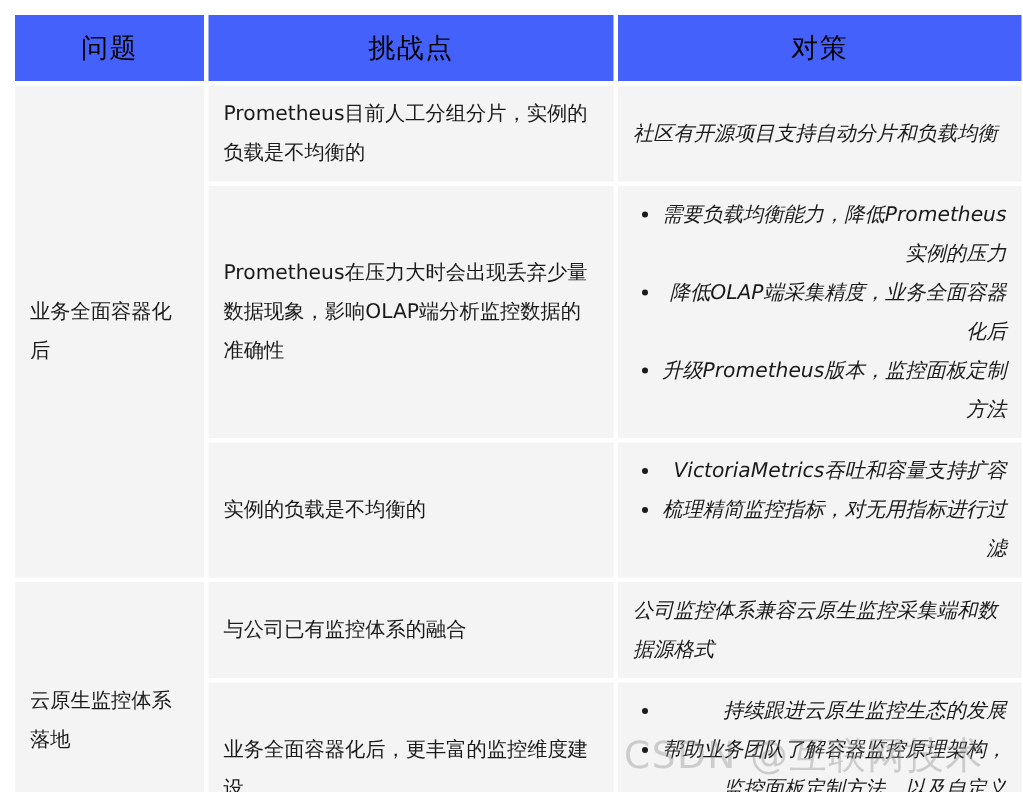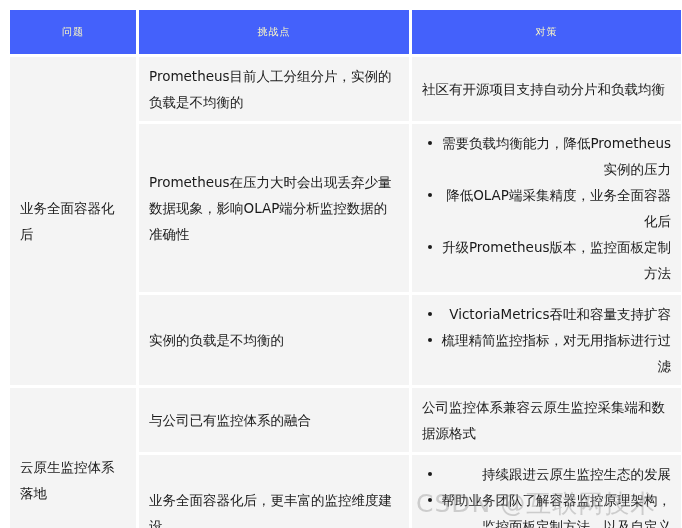--- a/index.html
+++ b/index.html
@@ -31,22 +31,22 @@
     table-layout: fixed;
     margin: 0;
   }
 
   col.c-problem  { width: 126px; }
   col.c-pain     { width: 270px; }
   col.c-action   { width: 269px; }
 
   table.matrix th {
     background: #4461fb;
-    color: #fef9c3;
-    font-size: 10px;
+    color: #000000;
+    font-size: 18px;
     font-weight: normal;
     text-align: center;
     vertical-align: middle;
     height: 44px;
     padding: 0 4px;
     letter-spacing: 1px;
   }
 
   table.matrix td {
     background: #f4f4f4;
@@ -65,20 +65,21 @@
     line-height: 24px;
     padding: 6px 6px 6px 8px;
   }
 
   td.pain {
     padding-left: 9px;
   }
 
   td.action {
     padding-left: 8px;
+    font-style: italic;
   }
 
   ul.bullets {
     margin: 0;
     padding: 0 0 0 18px;
     list-style: none;
     text-align: right;
   }
   ul.bullets li {
     position: relative;

